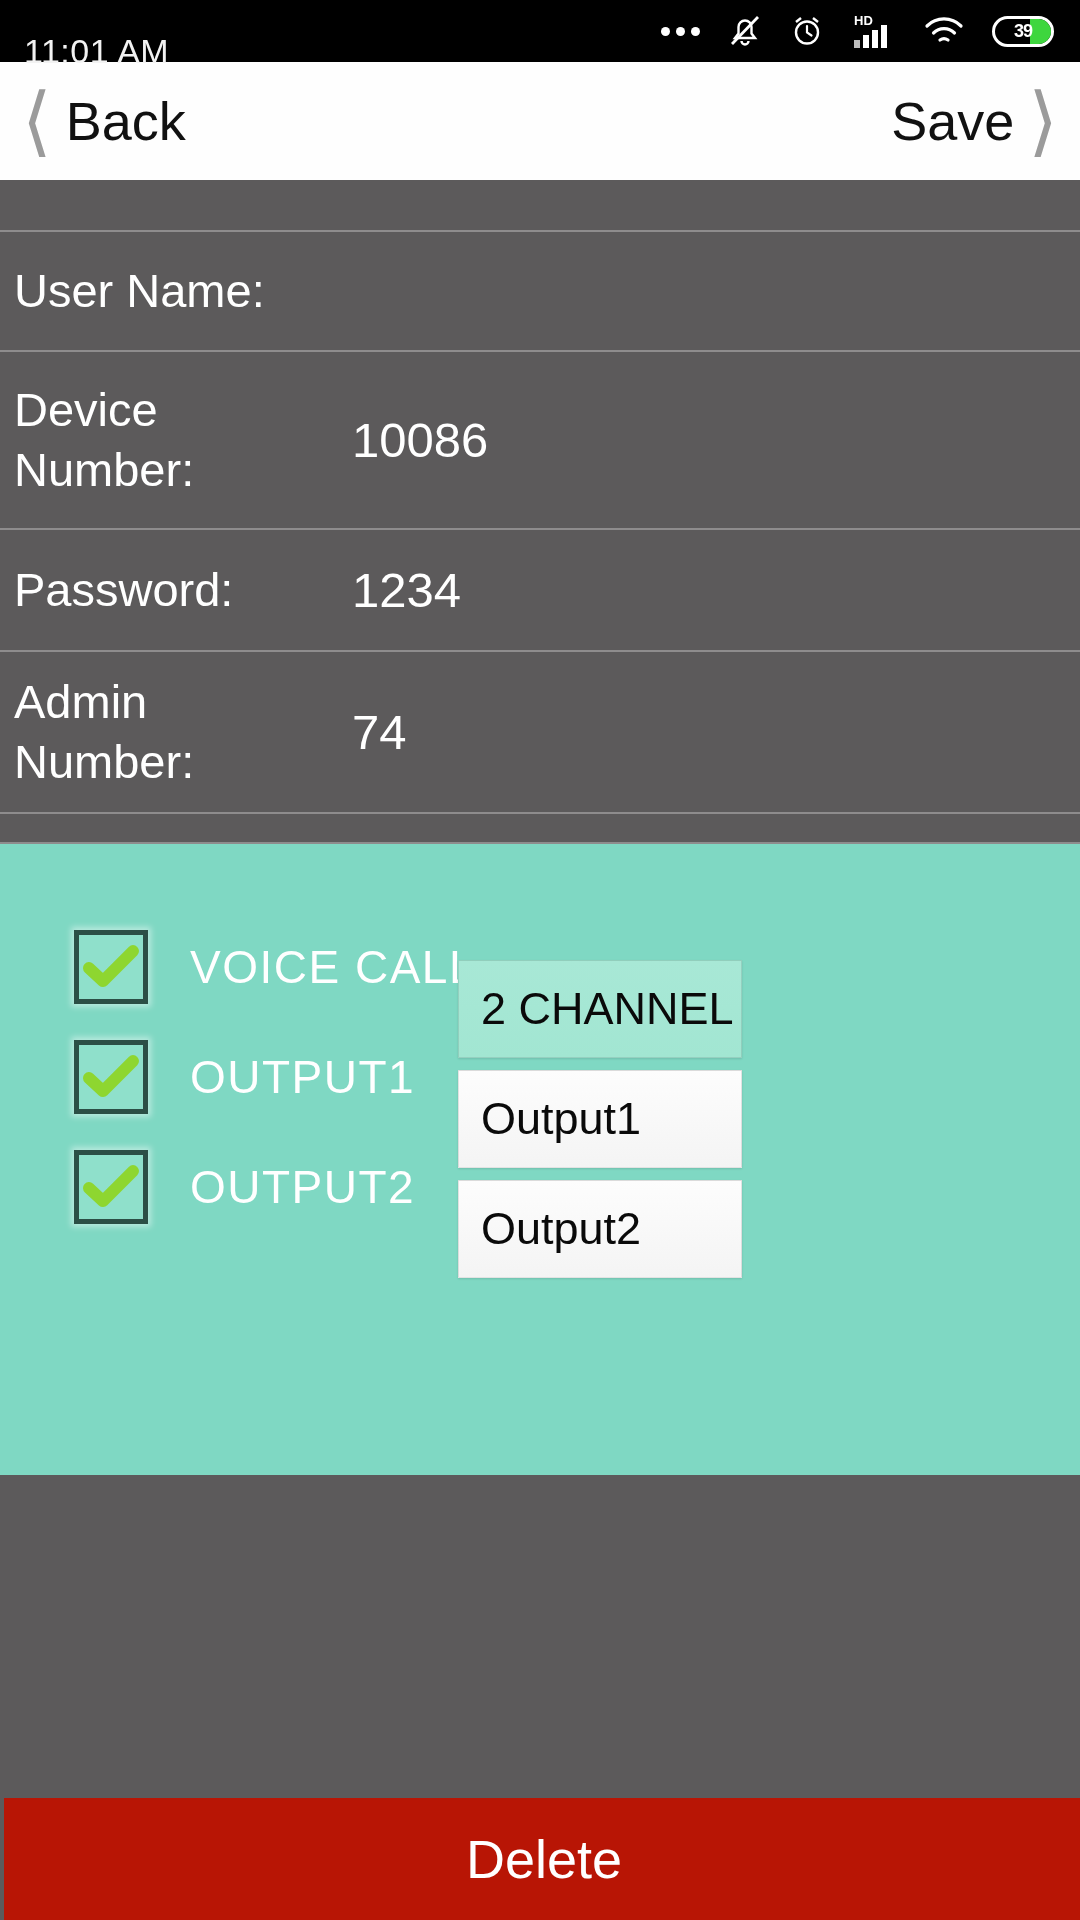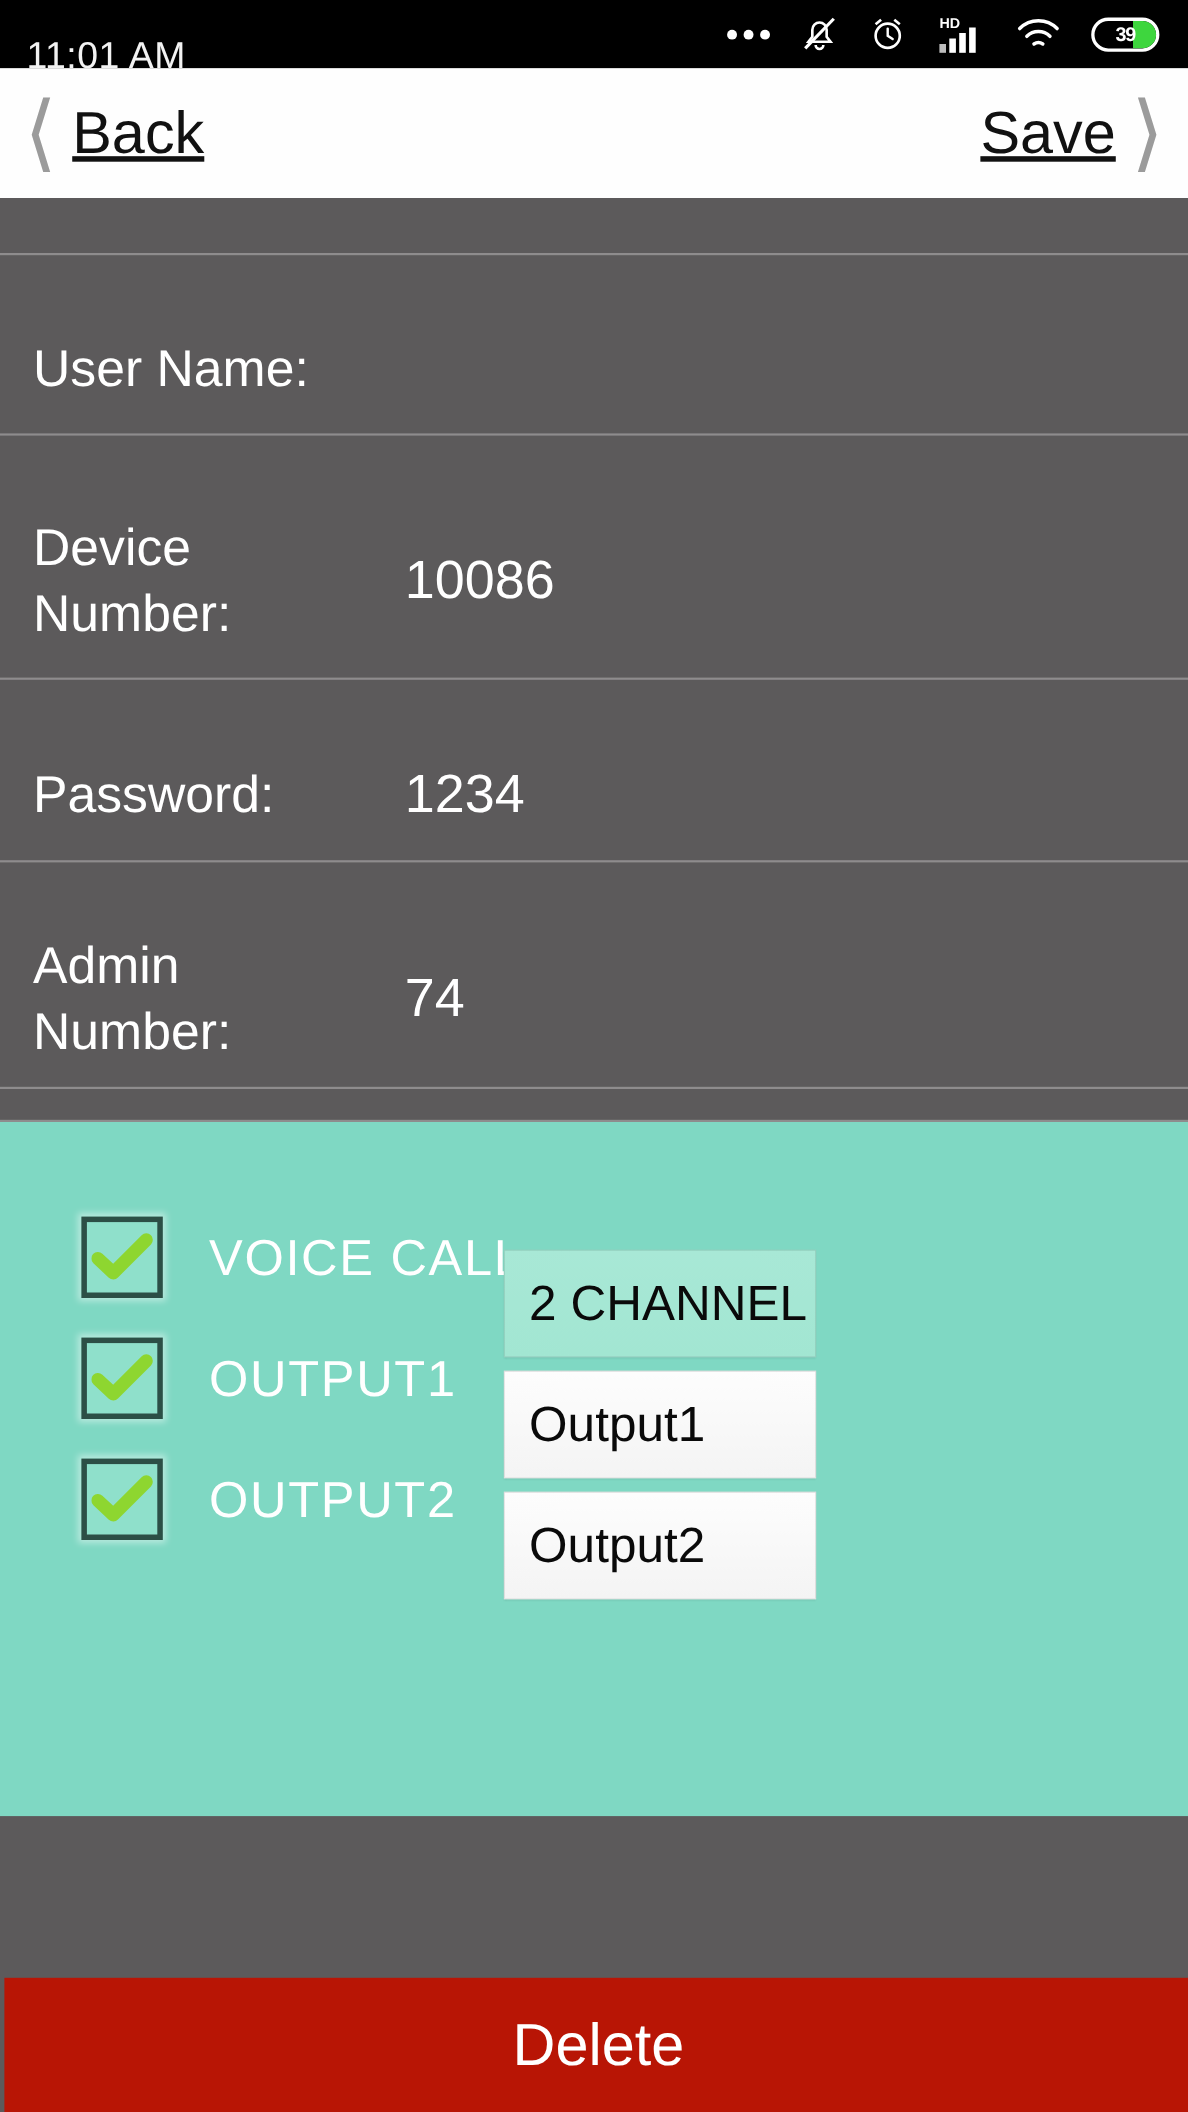--- a/index.html
+++ b/index.html
@@ -32,31 +32,30 @@
 
   
   .navbar {
     height:118px; background:#fefefe;
     display:flex; align-items:center; justify-content:space-between;
     padding:0 22px;
   }
   .nav-left, .nav-right { display:flex; align-items:center; gap:14px; }
   .chev { color:#9b9b9b; font-size:76px; font-weight:300; line-height:0.8; }
   .chev.thin { font-family:"Liberation Serif", serif; }
-  .nav-label { font-size:54px; color:#111; letter-spacing:0px;text-decoration:underline; }
+  .nav-label { font-size:54px; color:#111; letter-spacing:0px; }
 
   
   .form-wrap { background:#5c5a5b; }
   .form-gap { height:52px; border-bottom:2px solid #8e8c8d; }
   .form-row {
     display:flex; align-items:center;
     border-bottom:2px solid #8e8c8d;
-    padding:0 0 0 30px;
+    padding:0 0 0 14px;
     min-height:120px;
-    margin-top:44px;
   }
   .row-1 { height:118px; }
   .row-2 { height:178px; }
   .row-3 { height:122px; }
   .row-4 { height:162px; }
   .f-label {
     color:#fff; font-size:47px; width:320px; line-height:1.28;
     flex:0 0 320px;
   }
   .f-value { color:#fff; font-size:49px; padding-left:18px; }

